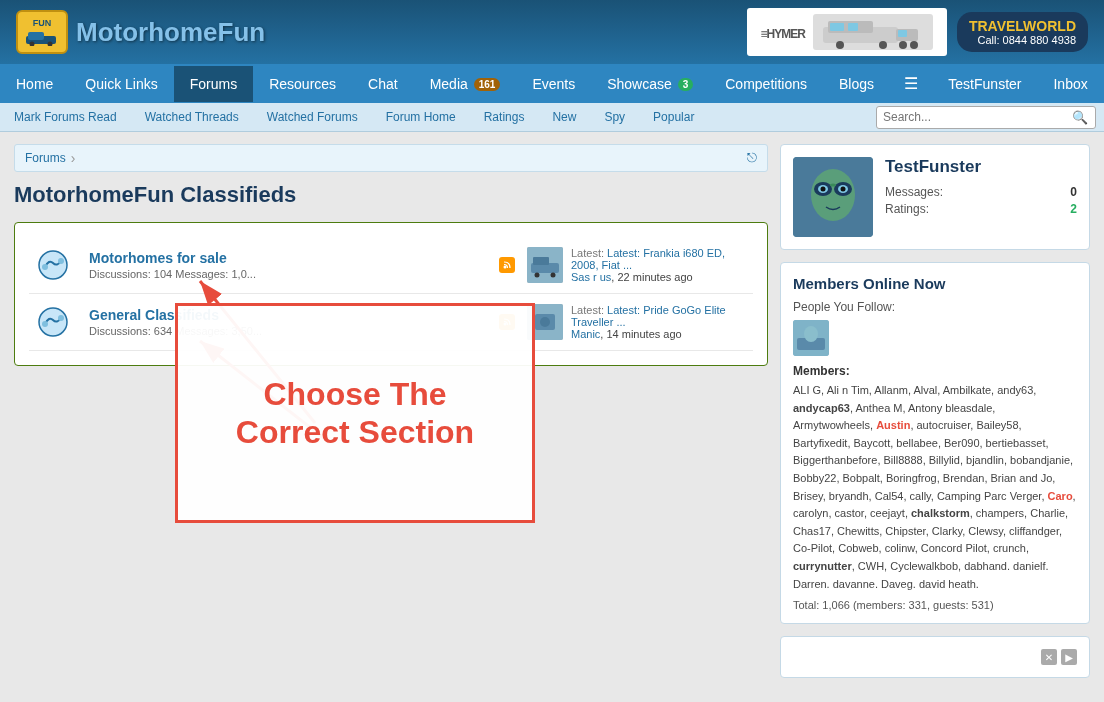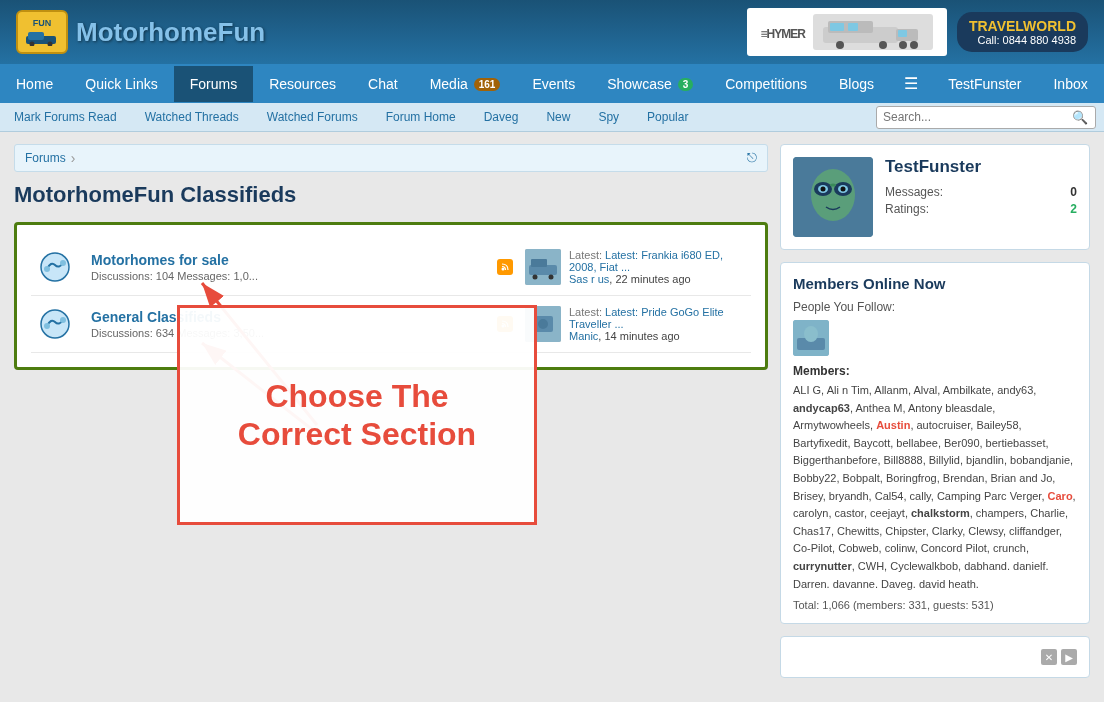--- a/index.html
+++ b/index.html
@@ -195,21 +195,21 @@
     .page-title {
       font-size: 22px;
       font-weight: bold;
       color: #1a3a5c;
       margin-bottom: 14px;
     }
 
     
     .forums-container {
       background: white;
-      border: 3px solid #4d7c0f;
+      border: 1px solid #4d7c0f;
       border-radius: 4px;
       padding: 14px;
       position: relative;
     }
 
     
     .forum-row {
       display: flex;
       align-items: center;
       padding: 10px 6px;
@@ -445,21 +445,21 @@
   <a href="#">TestFunster</a>
   <a href="#">Inbox</a>
   <a href="#">Alerts</a>
 </nav>
 
 <div class="sub-nav">
   <a href="#">Mark Forums Read</a>
   <a href="#">Watched Threads</a>
   <a href="#">Watched Forums</a>
   <a href="#">Forum Home</a>
-  <a href="#">Daveg</a>
+  <a href="#">Ratings</a>
   <a href="#">New</a>
   <a href="#">Spy</a>
   <a href="#">Popular</a>
   <div class="sub-nav-right">
     <div class="search-box">
       <input type="text" placeholder="Search..." style="">
       <span style="color:#aaa; font-size:13px;">🔍</span>
     </div>
   </div>
 </div>

